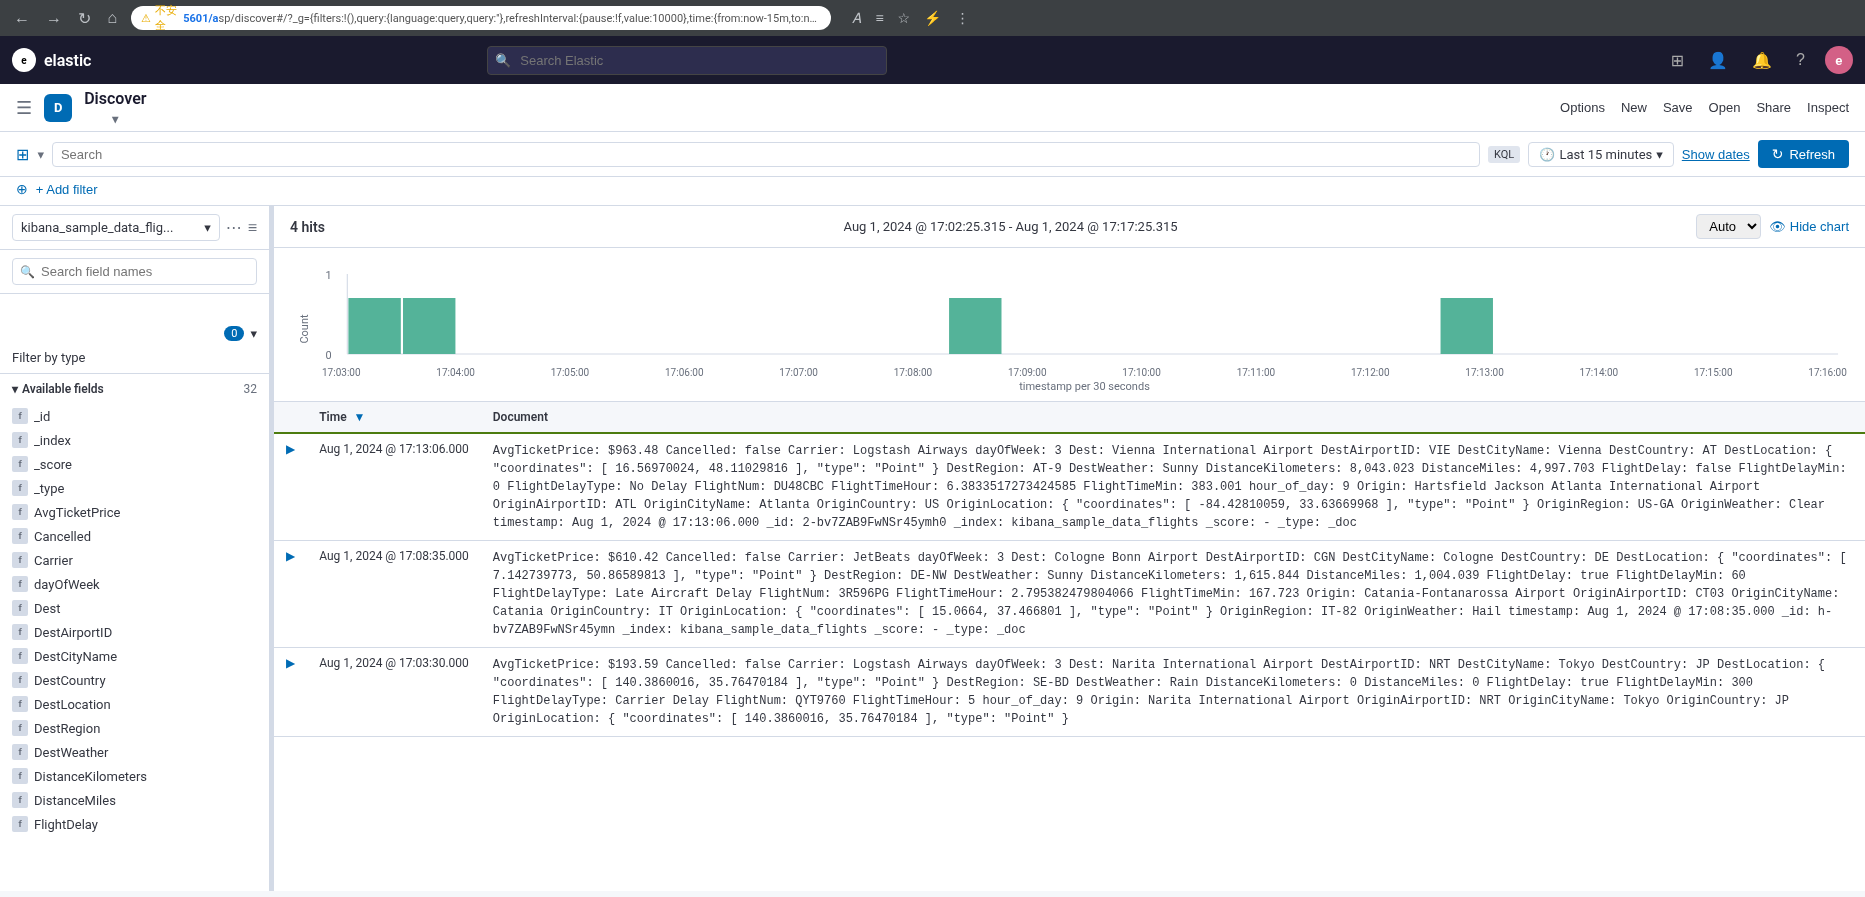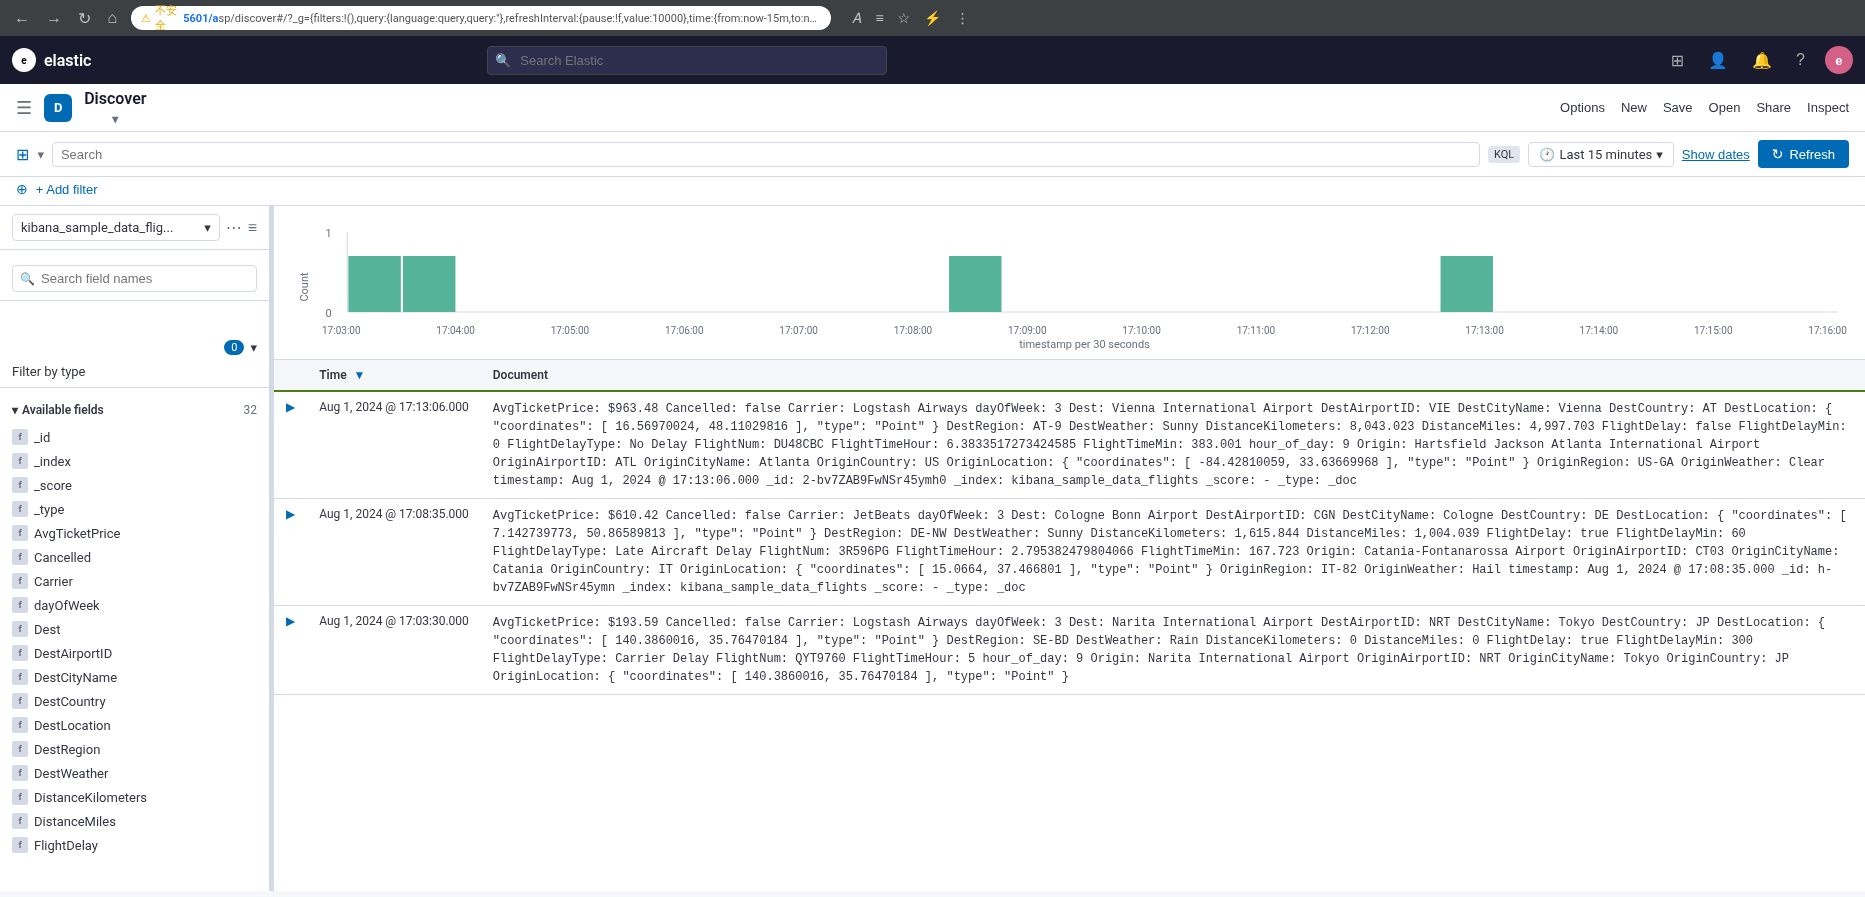--- a/index.html
+++ b/index.html
@@ -48,21 +48,21 @@
 
     
     .filter-bar { background: #fff; border-bottom: 1px solid #d3dae6; padding: 4px 16px 8px; display: flex; align-items: center; gap: 8px; }
     .filter-icon-btn { background: none; border: none; cursor: pointer; color: #006bb4; font-size: 14px; }
     .add-filter-btn { background: none; border: none; cursor: pointer; color: #006bb4; font-size: 13px; }
 
     
     .main-layout { display: flex; height: calc(897px - 36px - 48px - 48px - 44px - 36px); min-height: 600px; }
 
     
-    .sidebar { width: 270px; min-width: 270px; background: #fff; border-right: 1px solid #d3dae6; display: flex; flex-direction: column; overflow: hidden; gap: 7px; }
+    .sidebar { width: 270px; min-width: 270px; background: #fff; border-right: 1px solid #d3dae6; display: flex; flex-direction: column; overflow: hidden; }
     .sidebar-index { padding: 8px 12px; border-bottom: 1px solid #d3dae6; display: flex; align-items: center; gap: 6px; }
     .index-select { flex: 1; border: 1px solid #d3dae6; border-radius: 4px; padding: 5px 8px; font-size: 13px; background: #fff; cursor: pointer; color: #343741; display: flex; align-items: center; justify-content: space-between; }
     .index-opts-btn { background: none; border: none; cursor: pointer; color: #69707d; font-size: 16px; }
     .sidebar-search { padding: 8px 12px; border-bottom: 1px solid #d3dae6; }
     .sidebar-search-input { width: 100%; border: 1px solid #d3dae6; border-radius: 4px; padding: 5px 8px 5px 28px; font-size: 13px; background: #fff; }
     .sidebar-search-wrap { position: relative; }
     .sidebar-search-wrap .s-ico { position: absolute; left: 8px; top: 50%; transform: translateY(-50%); color: #aaa; font-size: 12px; }
     .filter-type-row { padding: 8px 12px; border-bottom: 1px solid #d3dae6; display: flex; align-items: center; justify-content: space-between; cursor: pointer; }
     .filter-type-label { font-size: 13px; color: #343741; margin-top: 48px; }
     .filter-type-badge { background: #006bb4; color: #fff; border-radius: 10px; padding: 1px 7px; font-size: 11px; }
@@ -304,20 +304,31 @@
     <span class="field-name">FlightDelay</span>
   </div>
         </div>
     </div>
   </div>
 
   <div class="sidebar-divider"></div>
 
   <div class="content-area">
 
+    <div class="chart-header">
+      <span class="hits-count">4 hits</span>
+      <span class="chart-date-range">Aug 1, 2024 @ 17:02:25.315 - Aug 1, 2024 @ 17:17:25.315</span>
+      <select class="auto-select">
+        <option>Auto</option>
+      </select>
+      <button class="hide-chart-btn">
+        <span>👁</span>
+        <span>Hide chart</span>
+      </button>
+    </div>
 
     <div class="chart-area">
       <div style="position:relative;padding-left:30px;">
         <span style="position:absolute;left:0;top:50%;transform:translateY(-50%) rotate(-90deg);font-size:11px;color:#69707d;white-space:nowrap;">Count</span>
         <svg id="chart-svg" width="100%" height="100" viewBox="0 0 1400 100" preserveAspectRatio="none">
 
           <text x="5" y="15" font-size="10" fill="#69707d">1</text>
           <text x="5" y="95" font-size="10" fill="#69707d">0</text>
           <line x1="25" y1="10" x2="25" y2="90" stroke="#d3dae6" stroke-width="1"></line>
           <line x1="25" y1="90" x2="1390" y2="90" stroke="#d3dae6" stroke-width="1"></line>

